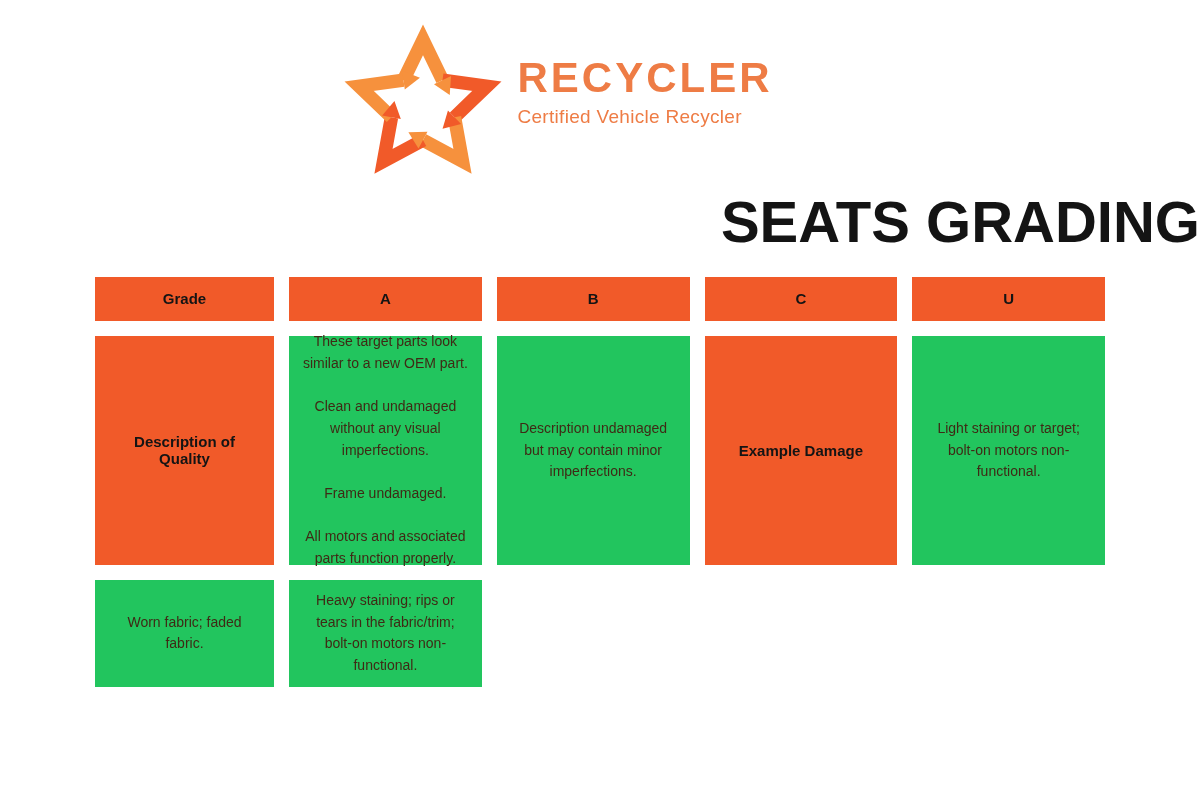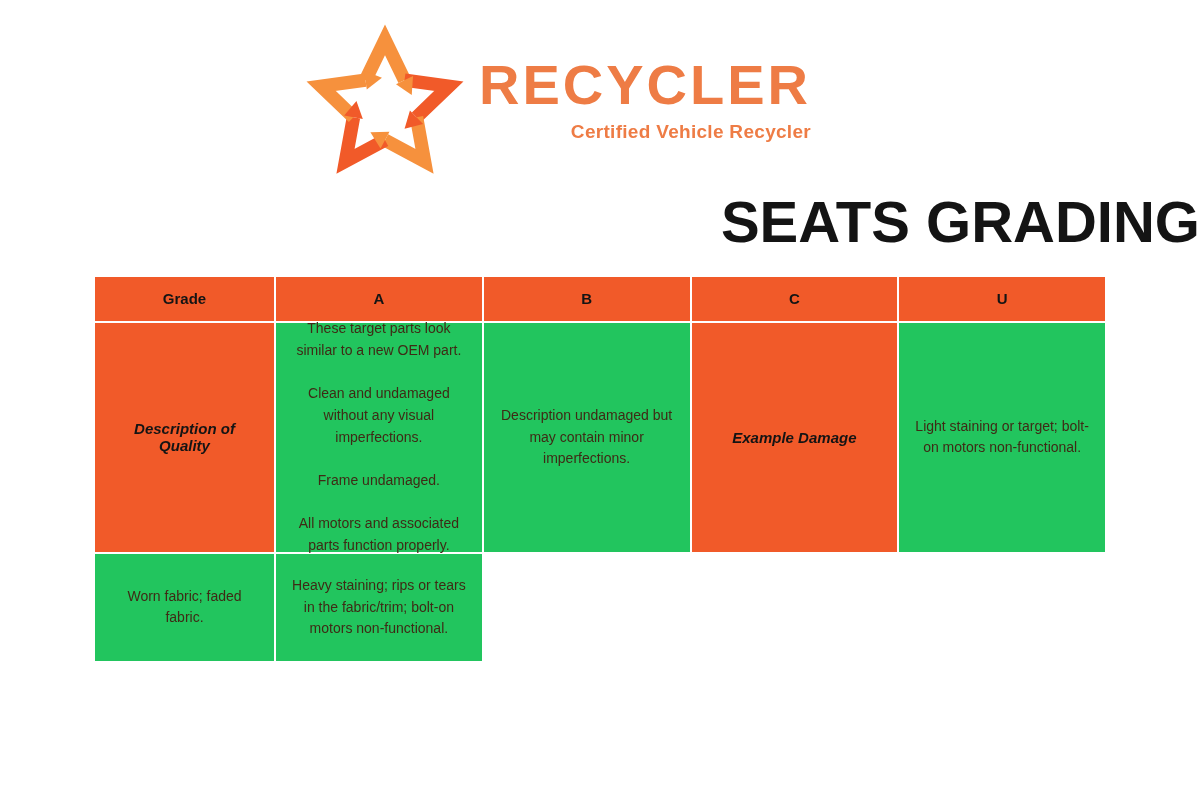--- a/index.html
+++ b/index.html
@@ -15,74 +15,72 @@
     display: flex;
     justify-content: center;
     align-items: flex-start;
     gap: 8px;
     padding-top: 24px;
     transform: translateX(-45px);
   }
   .logo-star { width: 172px; height: 158px; flex: 0 0 auto; }
   .logo-text { margin-top: 32px; }
   .logo-name {
-    font-size: 56px;
+    font-size: 42px;
     font-weight: bold;
     letter-spacing: 3px;
     color: #ee7c45;
     line-height: 1.05;
   }
   .logo-tagline {
     font-size: 19px;
-    font-weight: bold;
+    font-weight: normal;
     color: #ee7c45;
     margin-top: 6px;
     letter-spacing: 0.3px;
-    text-align: right;
   }
 
   
   .page-title {
     text-align: right;
     font-size: 58px;
     font-weight: 800;
     letter-spacing: 0px;
     color: #141414;
     margin-top: 10px;
     line-height: 1.05;
   }
 
   
   .grading-table {
     width: 1010px;
     margin: 24px auto 0 auto;
     display: grid;
     grid-template-columns: 179px repeat(4, 1fr);
     grid-template-rows: 44px 229px 107px;
-    gap: 2px;
+    gap: 15px;
   }
   .cell {
     display: flex;
     align-items: center;
     justify-content: center;
     text-align: center;
     padding: 6px 13px;
   }
   .cell.head {
     background: #f15a29;
     color: #141414;
     font-weight: bold;
     font-size: 15px;
   }
   .cell.label {
     background: #f15a29;
     color: #141414;
     font-weight: bold;
     font-size: 15px;
-    font-style: italic;
   }
   .cell.body {
     background: #22c55e;
     color: #3f2a15;
     font-size: 14px;
     line-height: 1.55;
     white-space: pre-line;
   }
 </style>
 </head>

